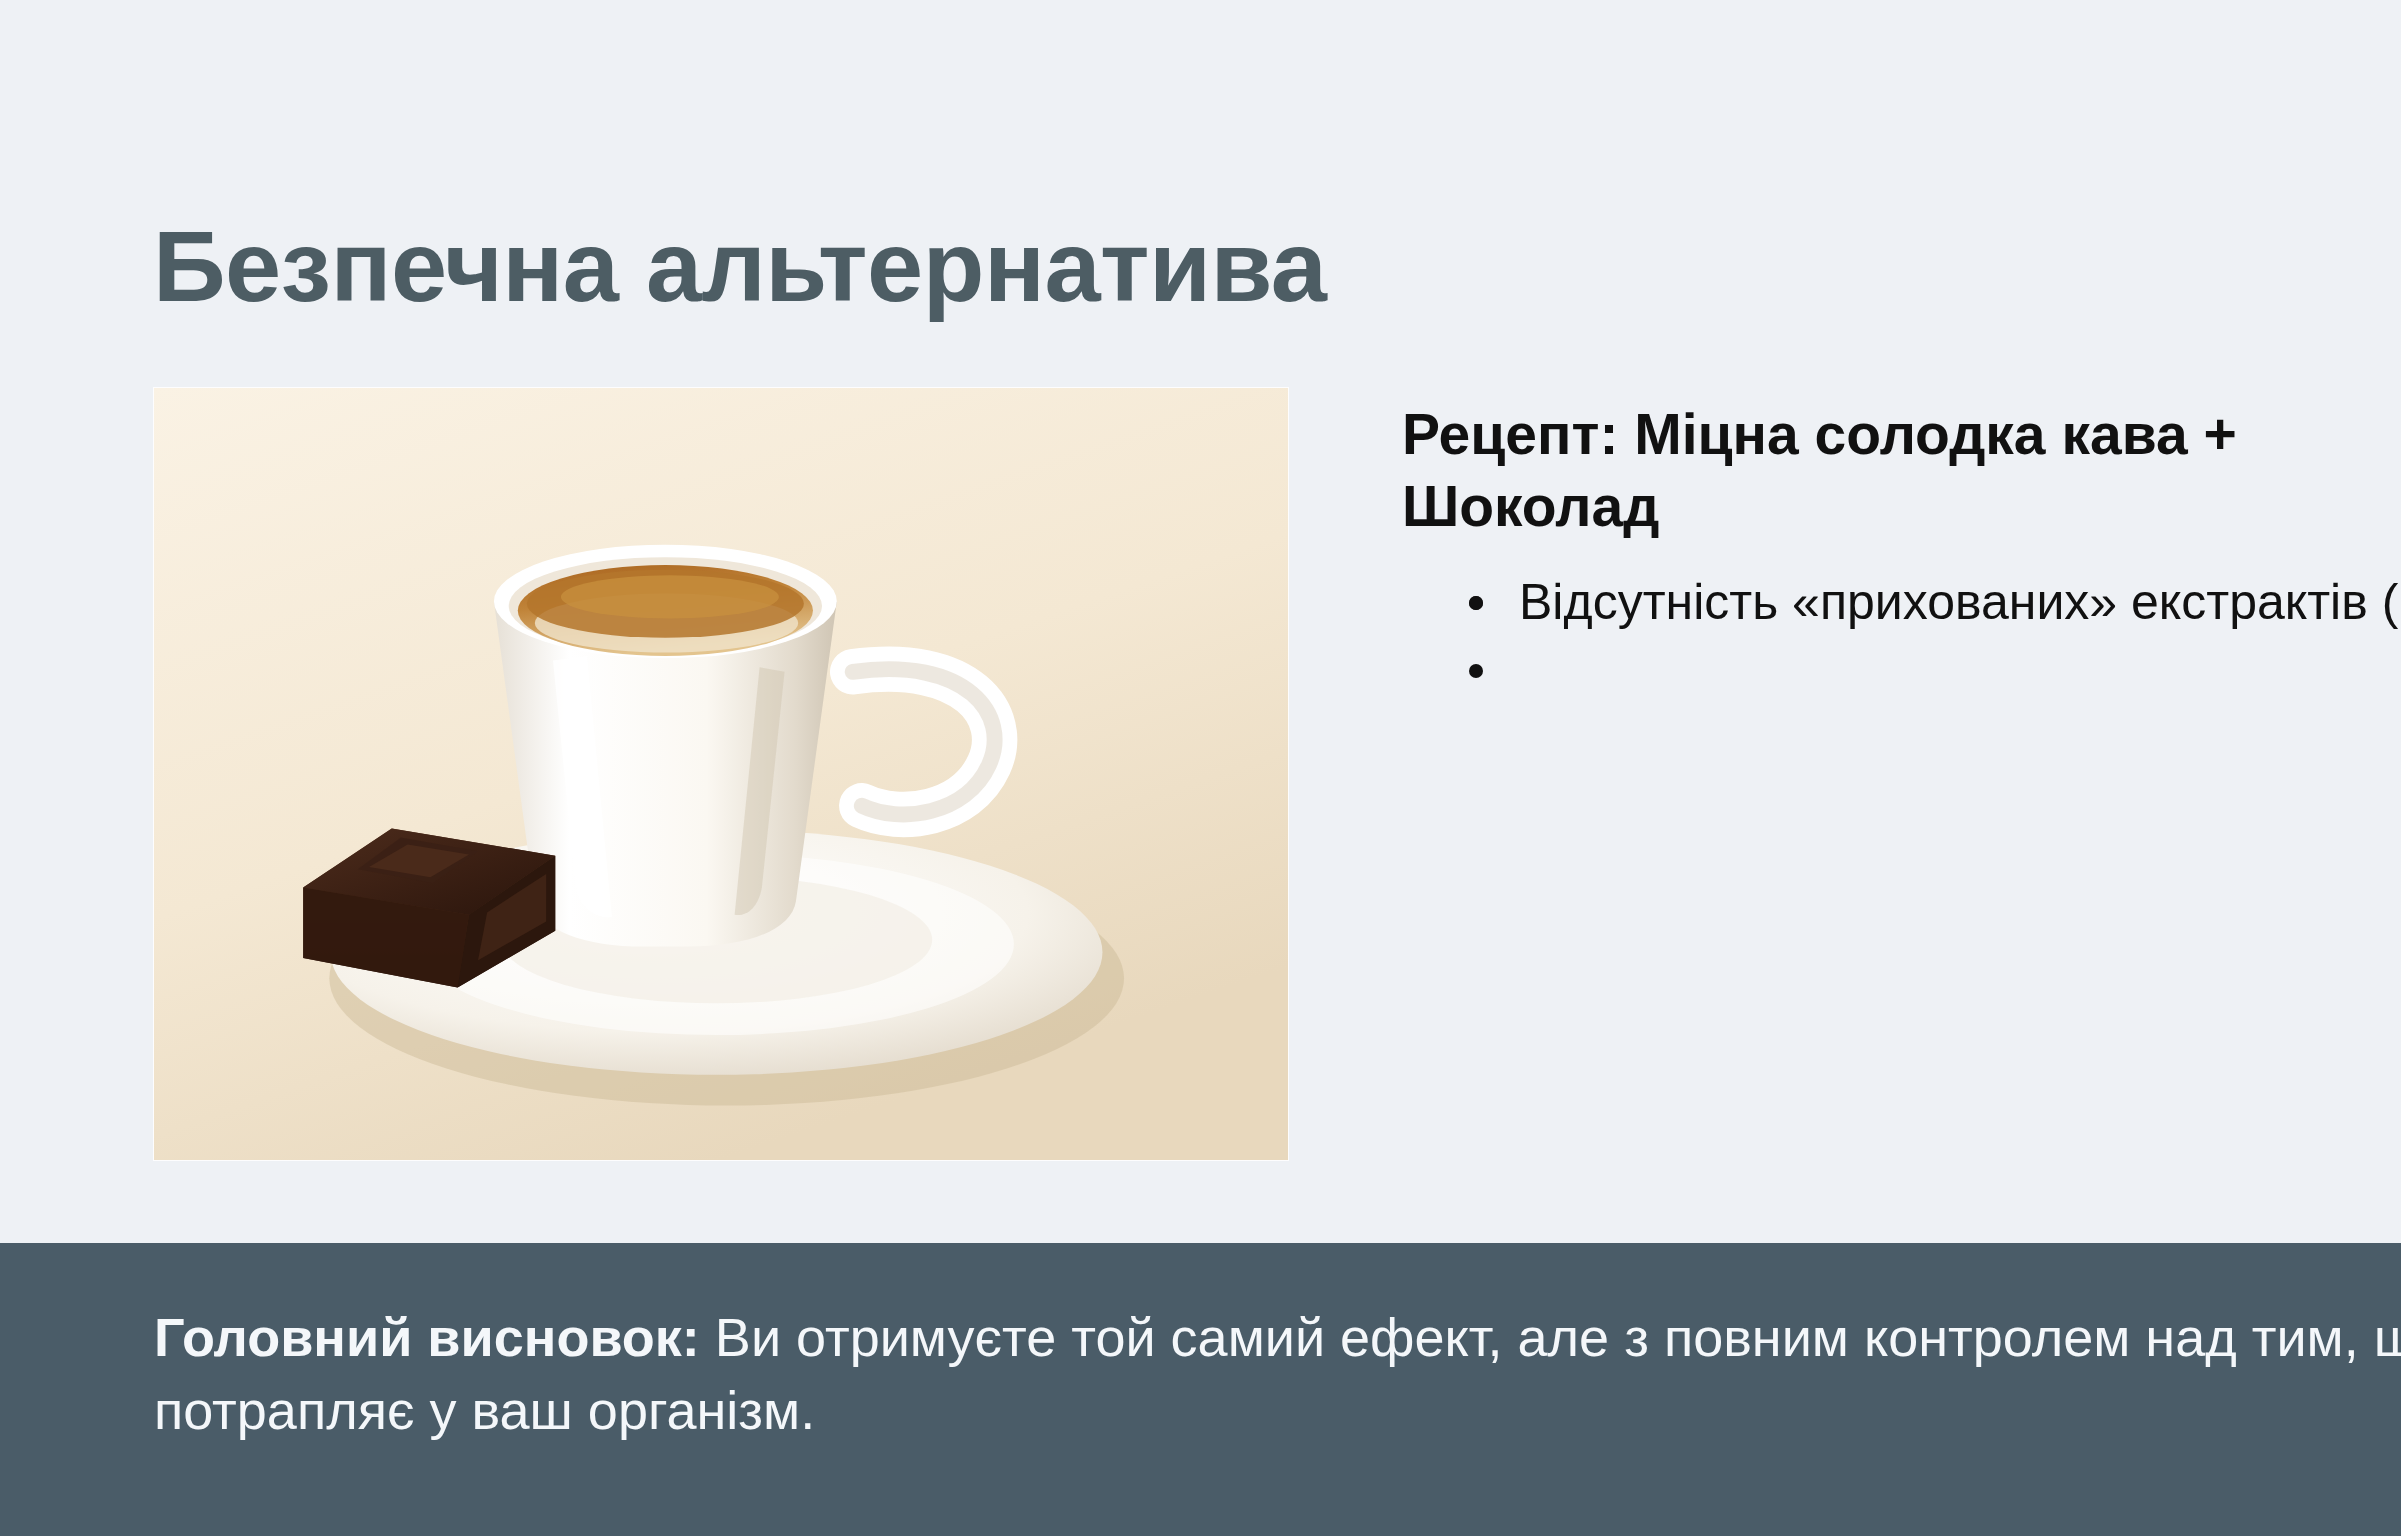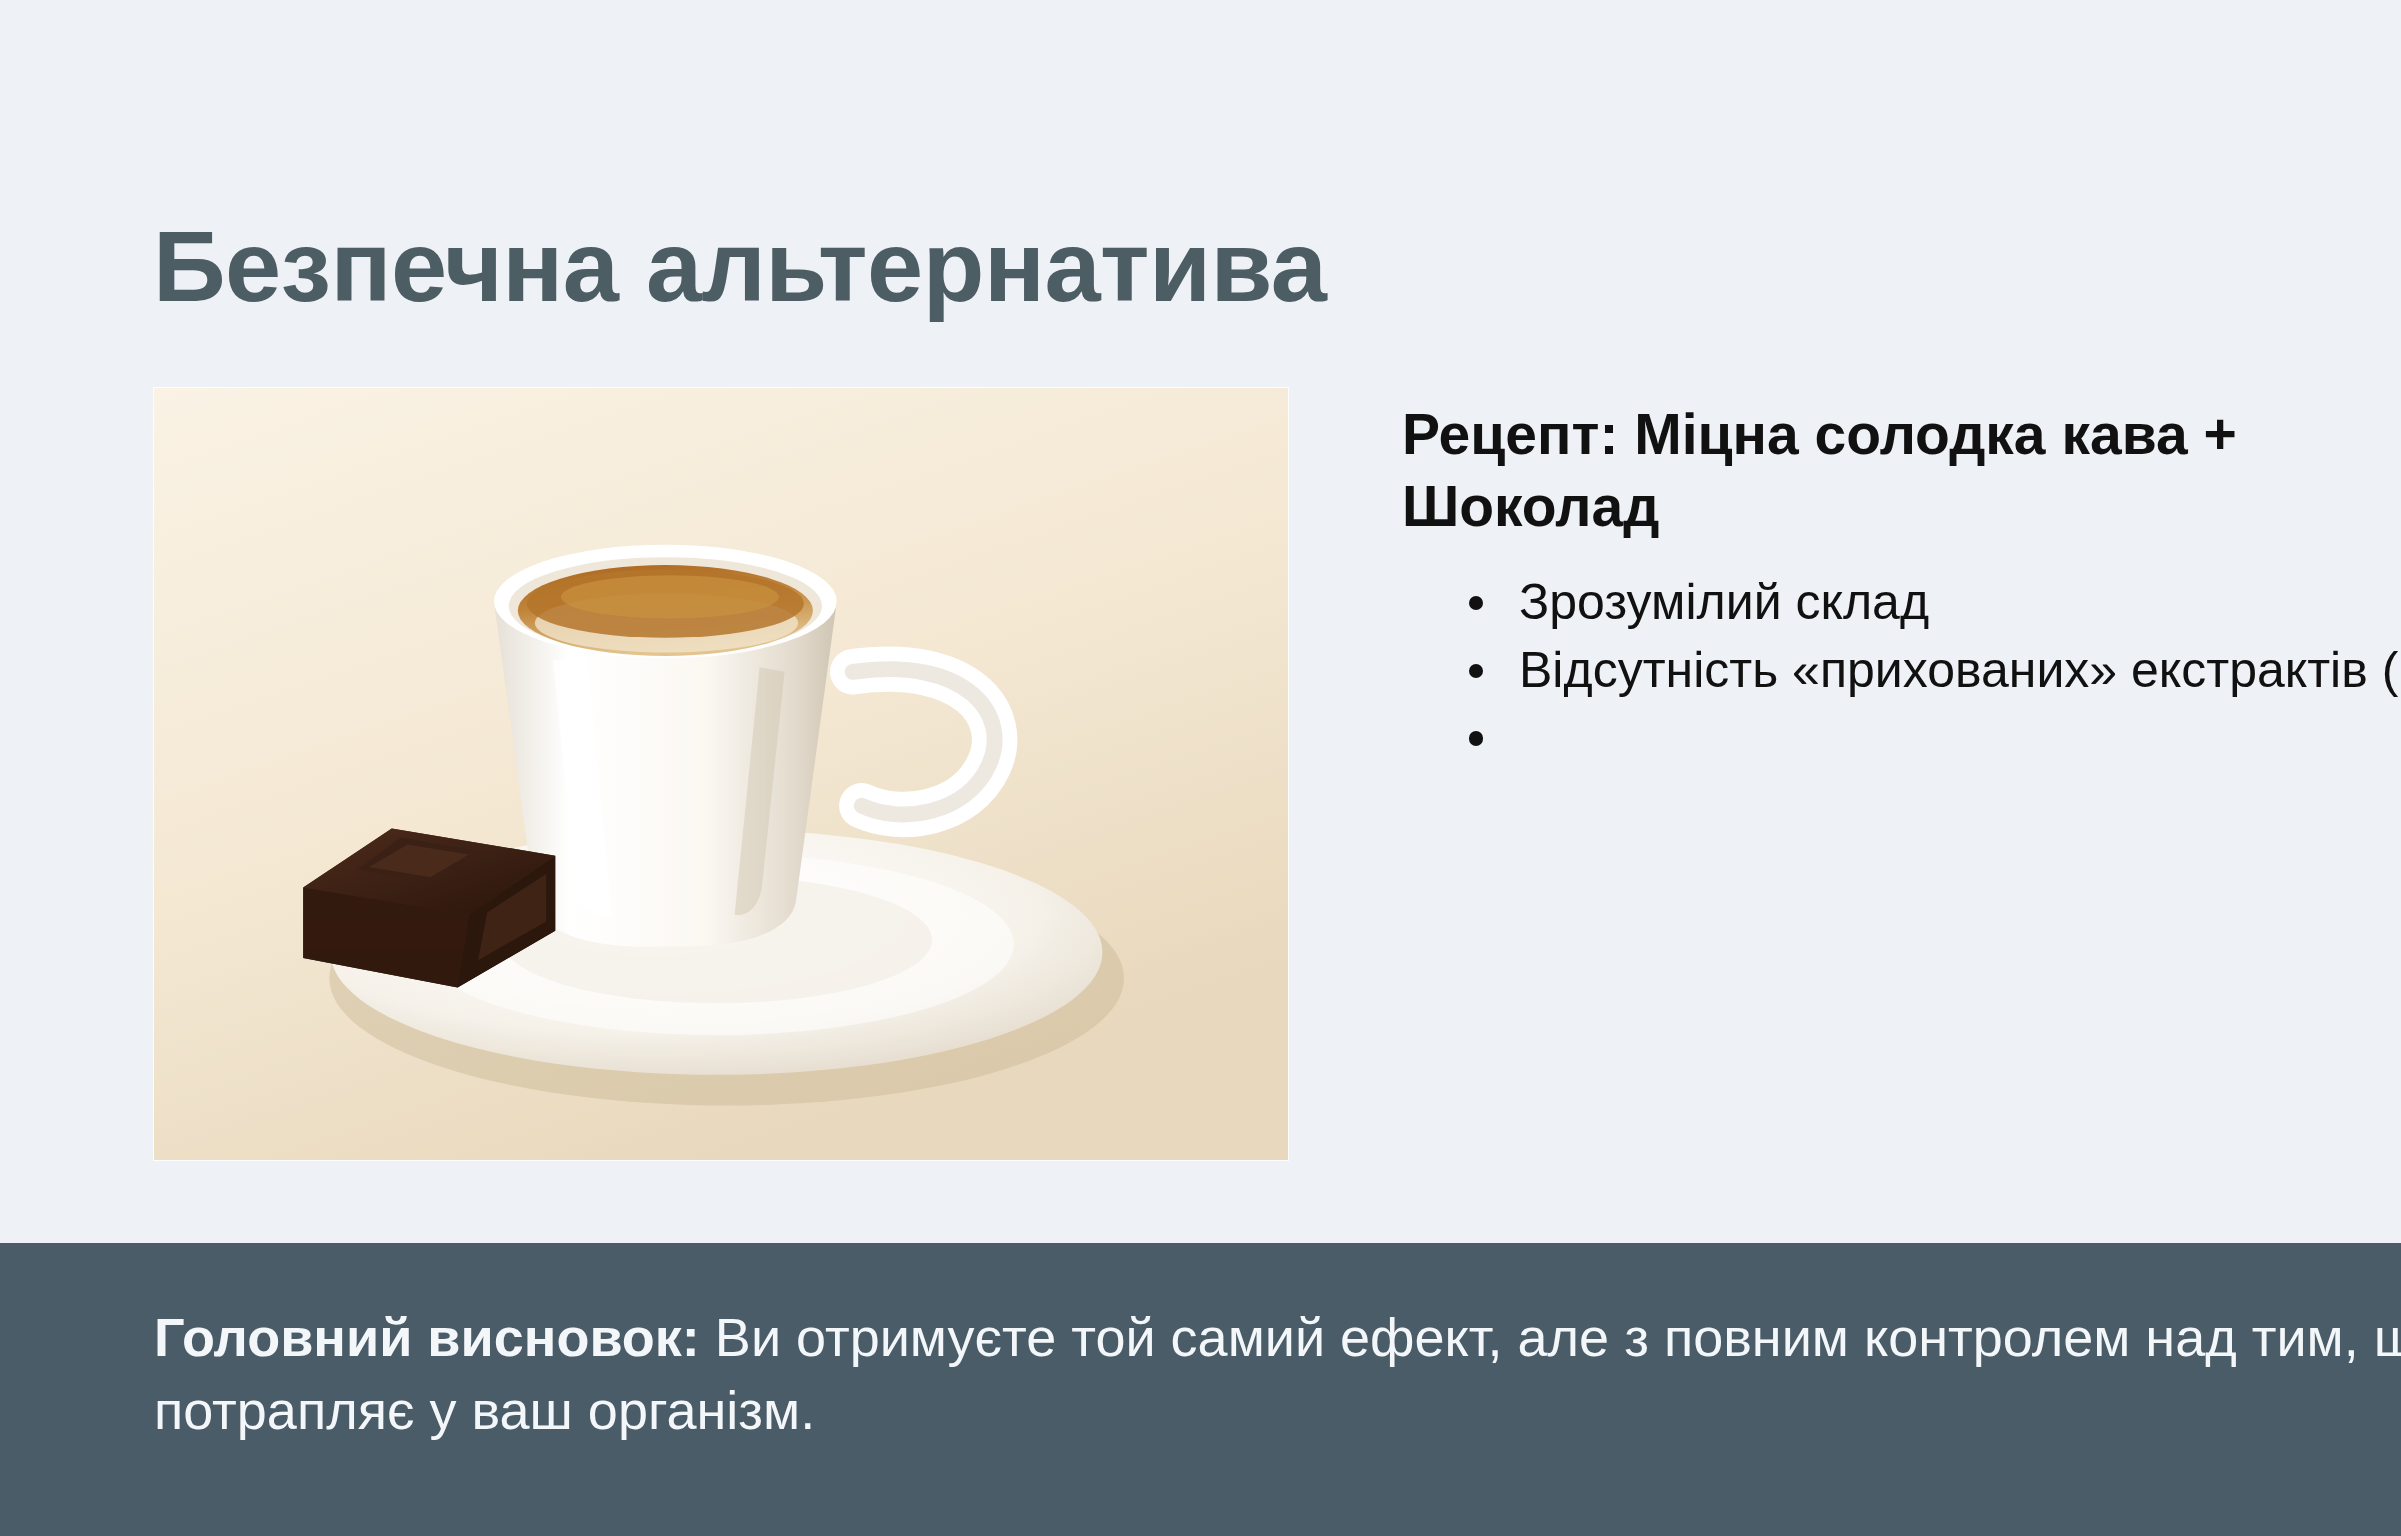--- a/index.html
+++ b/index.html
@@ -195,21 +195,20 @@
       </g>
     </svg>
   </div>
 
   <div class="right-col">
     <div class="recipe-heading">Рецепт: Міцна солодка кава + Шоколад</div>
 
     <ul class="bullet-list">
       <li class="bullet-item">
         <span class="bullet-dot"></span>
-        <span>Зрозумілий склад</span>
       </li>
       <li class="bullet-item">
         <span class="bullet-dot"></span>
         <span>Відсутність «прихованих» екстрактів (гуарани)</span>
       </li>
       <li class="bullet-item">
         <span class="bullet-dot"></span>
       </li>
     </ul>
   </div>

